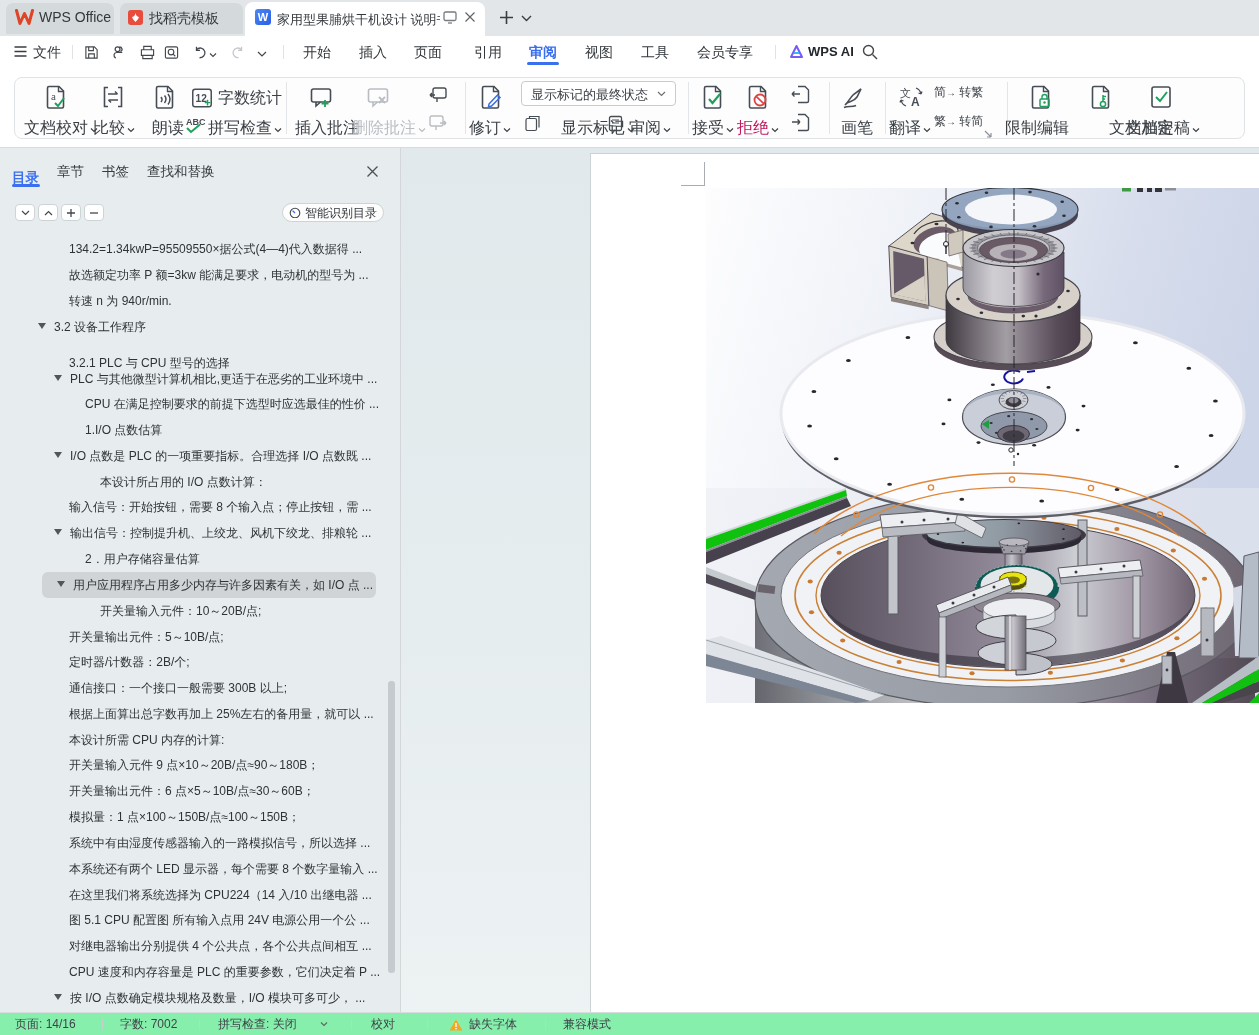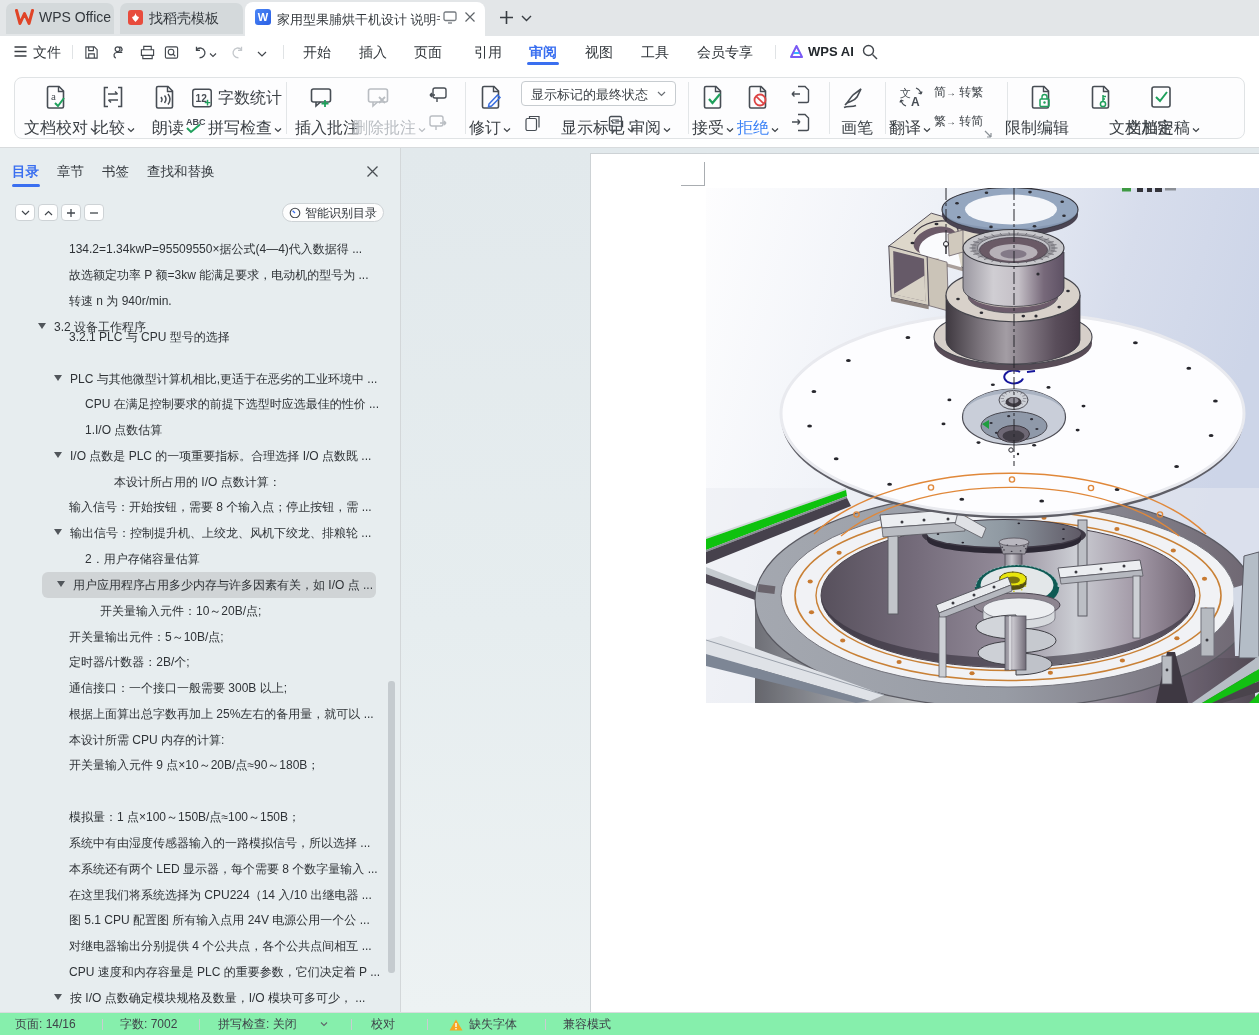--- a/index.html
+++ b/index.html
@@ -202,21 +202,21 @@
       </svg>
       <div class="rlb" style="left:691px;top:118px;width:44px;color:#3c4146;">接受<svg width="8" height="5" viewBox="0 0 8 5" style="margin-left:2px;">
           <path d="M1 0.5 L4 3.5 L7 0.5" stroke="#3c4146" stroke-width="1.2" fill="none"></path>
         </svg></div>
       <svg class="ric" style="left:745px;top:84px;" width="26" height="26" viewBox="0 0 26 26">
         <path d="M6 2.5 H16 L20.5 7 V22.5 A1.5 1.5 0 0 1 19 24 H6 A1.5 1.5 0 0 1 4.5 22.5 V4 A1.5 1.5 0 0 1 6 2.5 Z" fill="none" stroke="#474d54" stroke-width="1.6"></path>
         <path d="M15.5 2.8 V7.5 H20.2" fill="none" stroke="#474d54" stroke-width="1.4"></path>
         <circle cx="15" cy="16" r="5.5" fill="none" stroke="#d44" stroke-width="1.8"></circle>
         <line x1="11.2" y1="12.3" x2="18.8" y2="19.7" stroke="#d44" stroke-width="1.8"></line>
       </svg>
-      <div class="rlb" style="left:736px;top:118px;width:44px;color:#3b82f6;">拒绝<svg width="8" height="5" viewBox="0 0 8 5" style="margin-left:2px;">
+      <div class="rlb" style="left:736px;top:118px;width:44px;color:#be185d;">拒绝<svg width="8" height="5" viewBox="0 0 8 5" style="margin-left:2px;">
           <path d="M1 0.5 L4 3.5 L7 0.5" stroke="#3c4146" stroke-width="1.2" fill="none"></path>
         </svg></div>
       <svg class="ric" style="left:790px;top:85px;" width="20" height="19" viewBox="0 0 20 19">
         <path d="M8 1.5 H15 L18.5 5 V16 A1.5 1.5 0 0 1 17 17.5 H8" fill="none" stroke="#474d54" stroke-width="1.4"></path>
         <path d="M10 9 H2 M2 9 l2.5-2.5 M2 9 l2.5 2.5" stroke="#474d54" stroke-width="1.4" fill="none"></path>
       </svg>
       <svg class="ric" style="left:790px;top:113px;" width="20" height="19" viewBox="0 0 20 19">
         <path d="M8 1.5 H15 L18.5 5 V16 A1.5 1.5 0 0 1 17 17.5 H8" fill="none" stroke="#474d54" stroke-width="1.4"></path>
         <path d="M2 9 H10 M10 9 l-2.5-2.5 M10 9 l-2.5 2.5" stroke="#474d54" stroke-width="1.4" fill="none"></path>
       </svg>
@@ -258,21 +258,21 @@
       <div class="rlb" style="left:1126px;top:118px;width:70px;color:#3c4146;">文档定稿<svg width="8" height="5" viewBox="0 0 8 5" style="margin-left:2px;">
           <path d="M1 0.5 L4 3.5 L7 0.5" stroke="#3c4146" stroke-width="1.2" fill="none"></path>
         </svg></div>
       <svg style="position:absolute;left:984px;top:130px;" width="9" height="9" viewBox="0 0 9 9">
         <path d="M1 1 L7 7 M7 7 V3 M7 7 H3" stroke="#8a9096" stroke-width="1.2" fill="none"></path>
       </svg>
     </div>
 <div class="abs" style="left:0;top:147px;width:1259px;height:1px;background:#d8dbdd;"></div>
 
 <div class="abs" style="left:0;top:148px;width:401px;height:864px;background:#e7edef;overflow:hidden;">
-  <div style="position:absolute;left:12px;top:15px;font-size:13.5px;color:#3a6ff0;font-weight:bold;">目录</div>
+  <div style="position:absolute;left:12px;top:21px;font-size:13.5px;color:#3a6ff0;font-weight:bold;">目录</div>
   <div style="position:absolute;left:12px;top:36px;width:28px;height:3px;background:#3a6ff0;border-radius:2px;"></div>
   <div style="position:absolute;left:57px;top:15px;font-size:13.5px;color:#363b40;">章节</div>
   <div style="position:absolute;left:102px;top:15px;font-size:13.5px;color:#363b40;">书签</div>
   <div style="position:absolute;left:147px;top:15px;font-size:13.5px;color:#363b40;">查找和替换</div>
   <svg style="position:absolute;left:366px;top:17px;" width="13" height="13" viewBox="0 0 13 13">
         <path d="M1.5 1.5 L11.5 11.5 M11.5 1.5 L1.5 11.5" stroke="#4a4f54" stroke-width="1.3"></path>
       </svg>
 </div>
 <div class="abs" style="left:0;top:148px;width:401px;height:864px;">
 
@@ -299,42 +299,43 @@
         <path d="M6 6 L3.6 3.8" stroke="#3a6ff0" stroke-width="1.3"></path>
       </svg>
   <div class="abs" style="left:305px;top:57px;font-size:12px;color:#32373c;">智能识别目录</div>
 </div>
 <div class="abs" style="left:0;top:148px;width:401px;height:864px;overflow:hidden;">
       <div class="trow" style="left:69px;top:88px;max-width:317px;">134.2=1.34kwP=95509550×据公式(4—4)代入数据得 ...</div>
       <div class="trow" style="left:69px;top:114px;max-width:317px;">故选额定功率 P 额=3kw 能满足要求，电动机的型号为 ...</div>
       <div class="trow" style="left:69px;top:140px;max-width:317px;">转速 n 为 940r/min.</div>
       <div style="position:absolute;left:38px;top:175px;width:0;height:0;border-left:4.5px solid transparent;border-right:4.5px solid transparent;border-top:6px solid #51565b;"></div>
       <div class="trow" style="left:54px;top:166px;max-width:332px;">3.2 设备工作程序</div>
-      <div class="trow" style="left:69px;top:176px;max-width:317px;">3.2.1 PLC 与 CPU 型号的选择</div>
+      <div class="trow" style="left:69px;top:202px;max-width:317px;">3.2.1 PLC 与 CPU 型号的选择</div>
       <div style="position:absolute;left:54px;top:227px;width:0;height:0;border-left:4.5px solid transparent;border-right:4.5px solid transparent;border-top:6px solid #51565b;"></div>
       <div class="trow" style="left:70px;top:218px;max-width:316px;">PLC 与其他微型计算机相比,更适于在恶劣的工业环境中 ...</div>
       <div class="trow" style="left:85px;top:243px;max-width:301px;">CPU 在满足控制要求的前提下选型时应选最佳的性价 ...</div>
       <div class="trow" style="left:85px;top:269px;max-width:301px;">1.I/O 点数估算</div>
       <div style="position:absolute;left:54px;top:304px;width:0;height:0;border-left:4.5px solid transparent;border-right:4.5px solid transparent;border-top:6px solid #51565b;"></div>
       <div class="trow" style="left:70px;top:295px;max-width:316px;">I/O 点数是 PLC 的一项重要指标。合理选择 I/O 点数既 ...</div>
-      <div class="trow" style="left:114px;top:321px;max-width:286px;">本设计所占用的 I/O 点数计算：</div>
+      <div class="trow" style="left:100px;top:321px;max-width:286px;">本设计所占用的 I/O 点数计算：</div>
       <div class="trow" style="left:69px;top:346px;max-width:317px;">输入信号：开始按钮，需要 8 个输入点；停止按钮，需 ...</div>
       <div style="position:absolute;left:54px;top:381px;width:0;height:0;border-left:4.5px solid transparent;border-right:4.5px solid transparent;border-top:6px solid #51565b;"></div>
       <div class="trow" style="left:70px;top:372px;max-width:316px;">输出信号：控制提升机、上绞龙、风机下绞龙、排粮轮 ...</div>
       <div class="trow" style="left:85px;top:398px;max-width:301px;">2．用户存储容量估算</div>
       <div style="position:absolute;left:42px;top:424px;width:334px;height:26px;background:#d0d4d6;border-radius:6px;"></div>
       <div style="position:absolute;left:57px;top:433px;width:0;height:0;border-left:4.5px solid transparent;border-right:4.5px solid transparent;border-top:6px solid #51565b;"></div>
       <div class="trow" style="left:73px;top:424px;max-width:313px;">用户应用程序占用多少内存与许多因素有关，如 I/O 点 ...</div>
       <div class="trow" style="left:100px;top:450px;max-width:286px;">开关量输入元件：10～20B/点;</div>
       <div class="trow" style="left:69px;top:476px;max-width:317px;">开关量输出元件：5～10B/点;</div>
       <div class="trow" style="left:69px;top:501px;max-width:317px;">定时器/计数器：2B/个;</div>
       <div class="trow" style="left:69px;top:527px;max-width:317px;">通信接口：一个接口一般需要 300B 以上;</div>
       <div class="trow" style="left:69px;top:553px;max-width:317px;">根据上面算出总字数再加上 25%左右的备用量，就可以 ...</div>
       <div class="trow" style="left:69px;top:579px;max-width:317px;">本设计所需 CPU 内存的计算:</div>
       <div class="trow" style="left:69px;top:604px;max-width:317px;">开关量输入元件 9 点×10～20B/点≈90～180B；</div>
+      <div class="trow" style="left:69px;top:630px;max-width:317px;">开关量输出元件：6 点×5～10B/点≈30～60B；</div>
       <div class="trow" style="left:69px;top:656px;max-width:317px;">模拟量：1 点×100～150B/点≈100～150B；</div>
       <div class="trow" style="left:69px;top:682px;max-width:317px;">系统中有由湿度传感器输入的一路模拟信号，所以选择 ...</div>
       <div class="trow" style="left:69px;top:708px;max-width:317px;">本系统还有两个 LED 显示器，每个需要 8 个数字量输入 ...</div>
       <div class="trow" style="left:69px;top:734px;max-width:317px;">在这里我们将系统选择为 CPU224（14 入/10 出继电器 ...</div>
       <div class="trow" style="left:69px;top:759px;max-width:317px;">图 5.1 CPU 配置图 所有输入点用 24V 电源公用一个公 ...</div>
       <div class="trow" style="left:69px;top:785px;max-width:317px;">对继电器输出分别提供 4 个公共点，各个公共点间相互 ...</div>
       <div class="trow" style="left:69px;top:811px;max-width:317px;">CPU 速度和内存容量是 PLC 的重要参数，它们决定着 P ...</div>
       <div style="position:absolute;left:54px;top:846px;width:0;height:0;border-left:4.5px solid transparent;border-right:4.5px solid transparent;border-top:6px solid #51565b;"></div>
       <div class="trow" style="left:70px;top:837px;max-width:316px;">按 I/O 点数确定模块规格及数量，I/O 模块可多可少， ...</div>
     </div>

